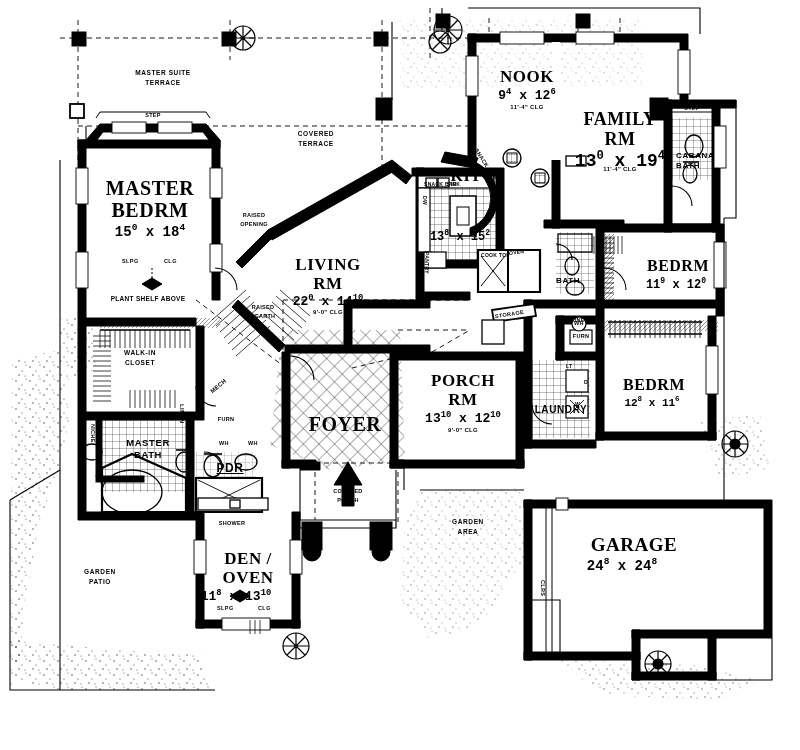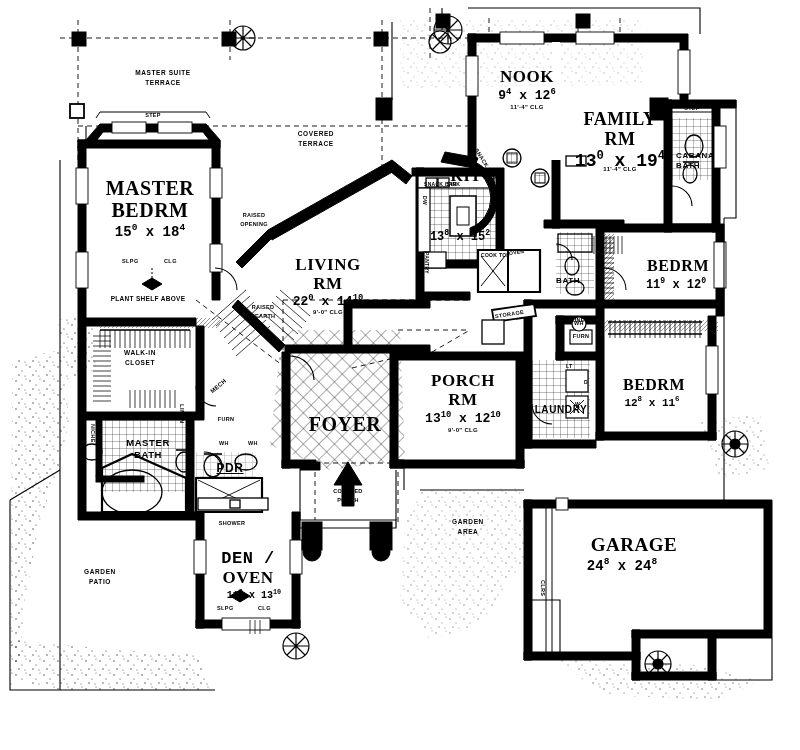--- a/index.html
+++ b/index.html
@@ -594,23 +594,23 @@
 
   <div class="lbl small-cap center" style="left:148px; top:438px; font-size:9.5px;">MASTER</div>
   <div class="lbl small-cap center" style="left:148px; top:450px; font-size:9.5px;">BATH</div>
   <div class="lbl tiny-cap rot90" style="left:95px; top:424px; font-size:5.5px; transform:rotate(90deg);">NICHE</div>
   <div class="lbl tiny-cap center" style="left:124px; top:484px;"></div>
   <div class="lbl tiny-cap center" style="left:124px; top:493px;"></div>
   <div class="lbl tiny-cap center" style="left:229px; top:489px;"></div>
   <div class="lbl small-cap center" style="left:230px; top:462px; font-size:12px;text-decoration:underline;">PDR</div>
   <div class="lbl tiny-cap center" style="left:232px; top:521px;">SHOWER</div>
 
-  <div class="lbl room-name center" style="left:248px; top:550px; font-size:17px;font-family:Liberation Mono, monospace;">DEN /</div>
+  <div class="lbl room-name center" style="left:248px; top:550px; font-size:17px;">DEN /</div>
   <div class="lbl room-name center" style="left:248px; top:569px; font-size:17px;">OVEN</div>
-  <div class="lbl room-dim center" style="left:254px; top:589px; font-size:10px;">
+  <div class="lbl room-dim center" style="left:236px; top:589px; font-size:13px;">
     <span>11</span><sup>8</sup> x
     <span>13</span><sup>10</sup>
   </div>
   <div class="lbl slpg-clg" style="left:217px; top:606px;">SLPG</div>
   <div class="lbl slpg-clg" style="left:258px; top:606px;">CLG</div>
 
   <div class="lbl room-name center" style="left:634px; top:535px; font-size:19px;">GARAGE</div>
   <div class="lbl room-dim center" style="left:622px; top:557px; font-size:14px;">
     <span>24</span><sup>8</sup> x
     <span>24</span><sup>8</sup>

